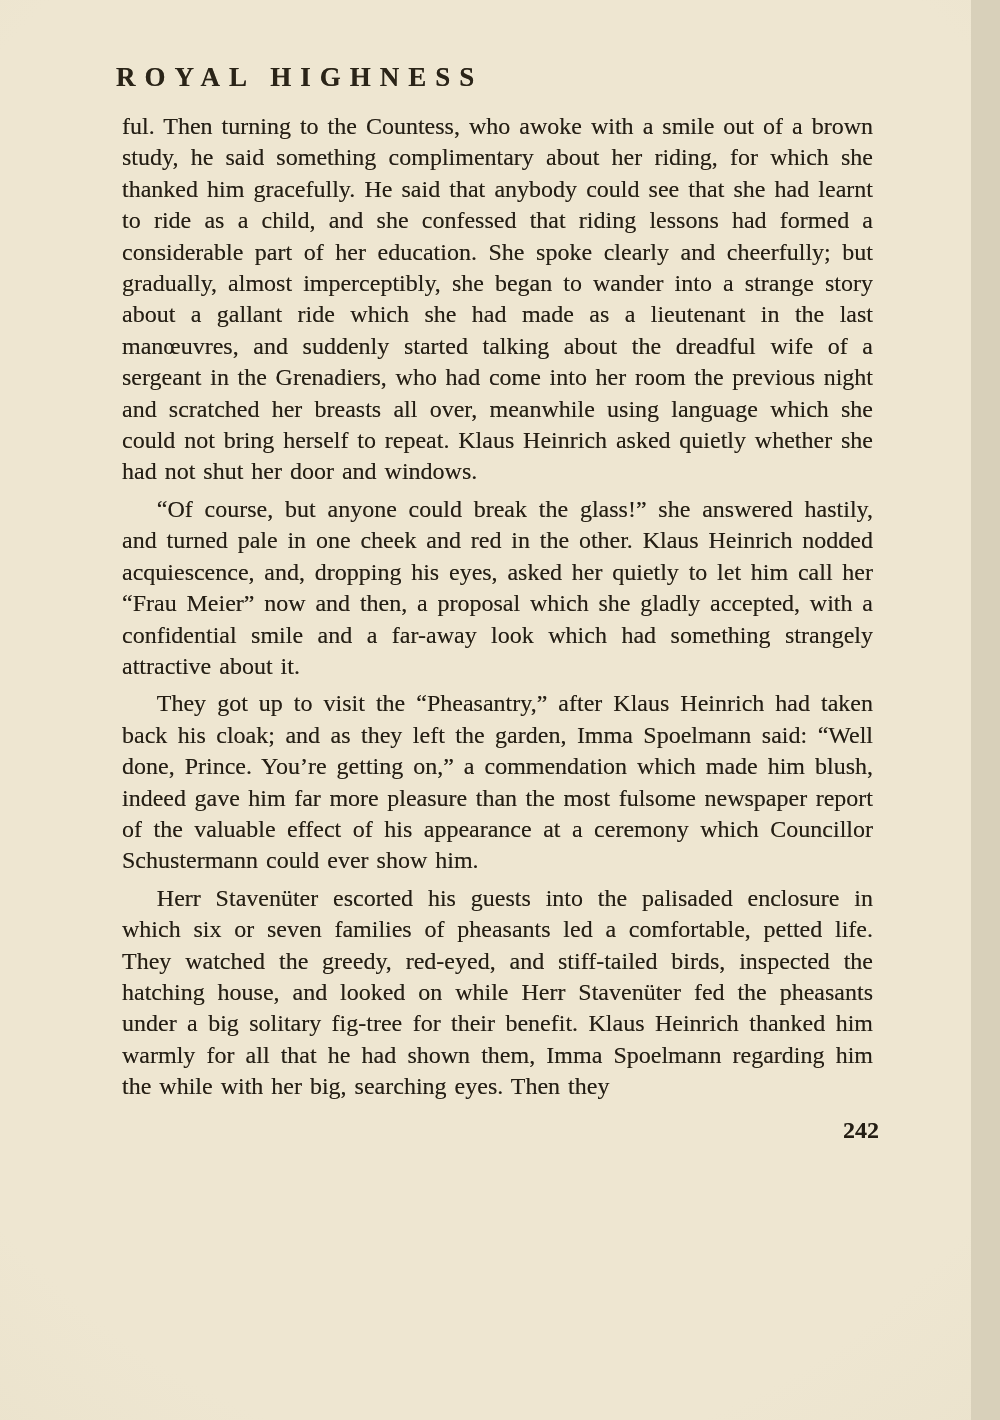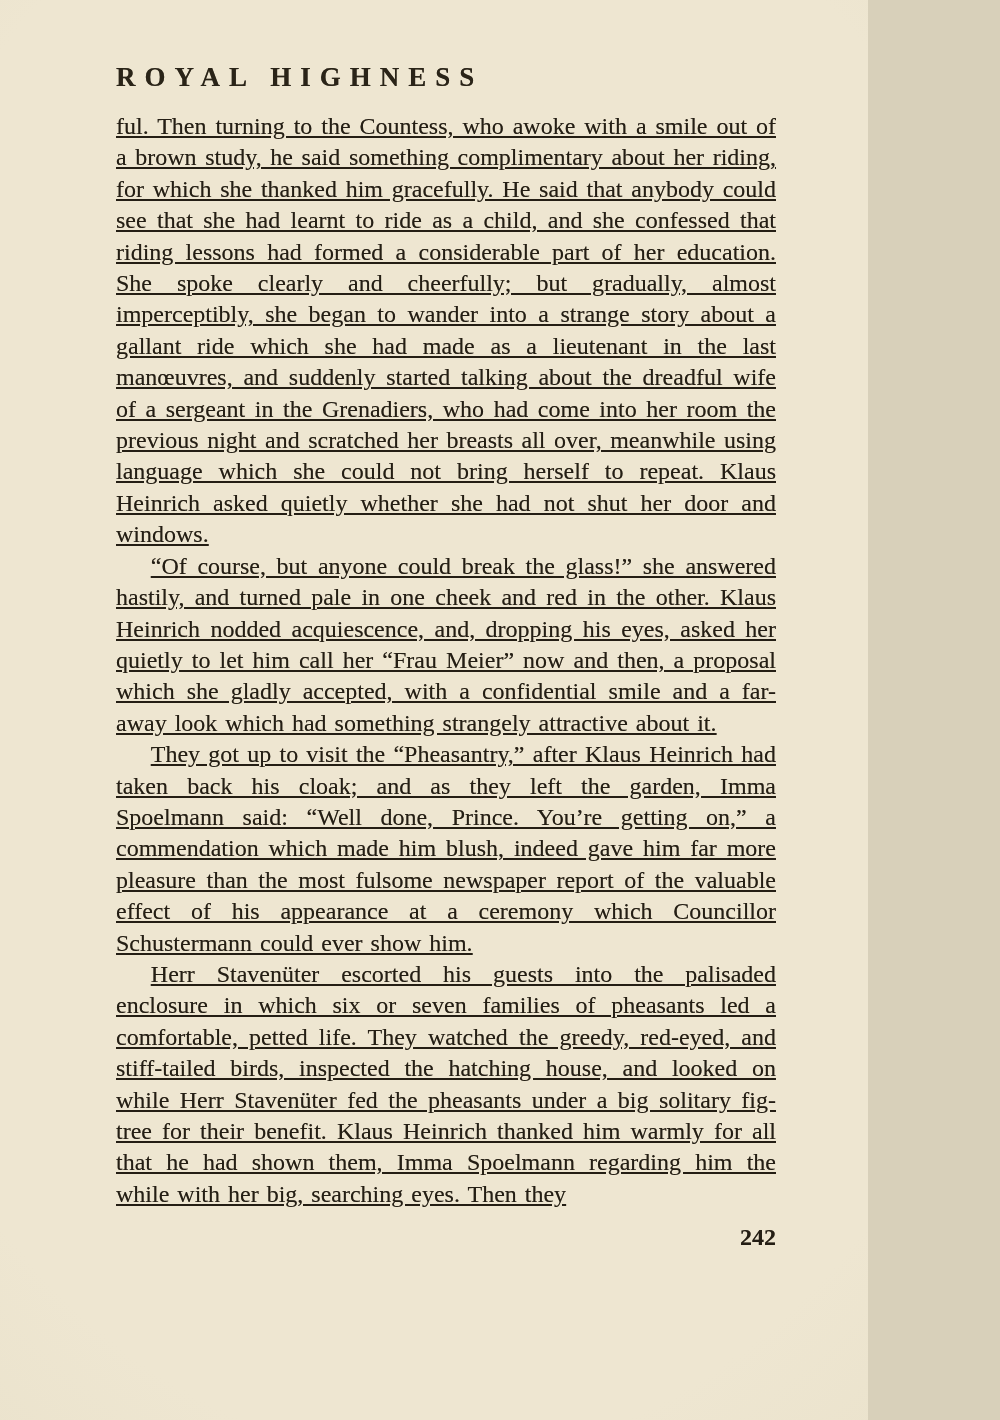--- a/index.html
+++ b/index.html
@@ -6,46 +6,45 @@
     margin: 0;
     padding: 0;
   }
   body {
     width: 1000px;
     height: 1420px;
     background: #d8d0ba;
     font-family: "Liberation Serif", "DejaVu Serif", serif;
   }
   .page {
-    width: 868px;
+    width: 971px;
     height: 1420px;
     box-sizing: border-box;
     padding: 62px 92px 0 116px;
     background: radial-gradient(ellipse 130% 105% at 50% 45%, #eee6d1 55%, #e6dec6 85%, #ddd5bd 100%);
     color: #221c13;
     overflow: hidden;
   }
   .page-header {
     margin: 0 0 18px 0;
     font-size: 27px;
     font-weight: bold;
     letter-spacing: 9px;
     color: #2a2418;
     text-shadow: 0 0 0.5px rgba(35, 28, 15, 0.55);
   }
   .body-text p {
-    margin: 0;
+    margin: 6px;
     font-size: 24px;
     line-height: 31.4px;
     text-align: justify;
     text-indent: 1.45em;
     word-spacing: 2px;
     color: #241e14;
     text-shadow: 0 0 0.5px rgba(35, 28, 15, 0.5);
-    text-decoration: underline;
   }
   .body-text p.no-indent {
     text-indent: 0;
   }
   .page-number {
     margin-top: 14px;
     text-align: right;
     font-size: 24px;
     font-weight: bold;
     color: #241e14;

